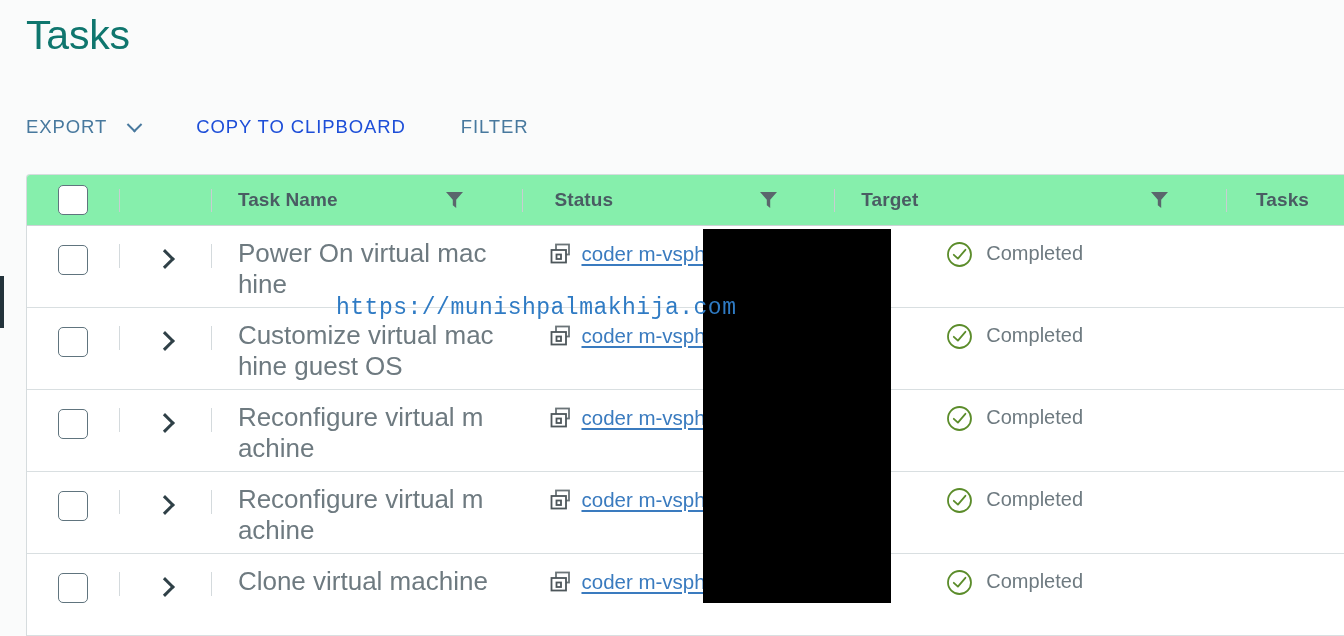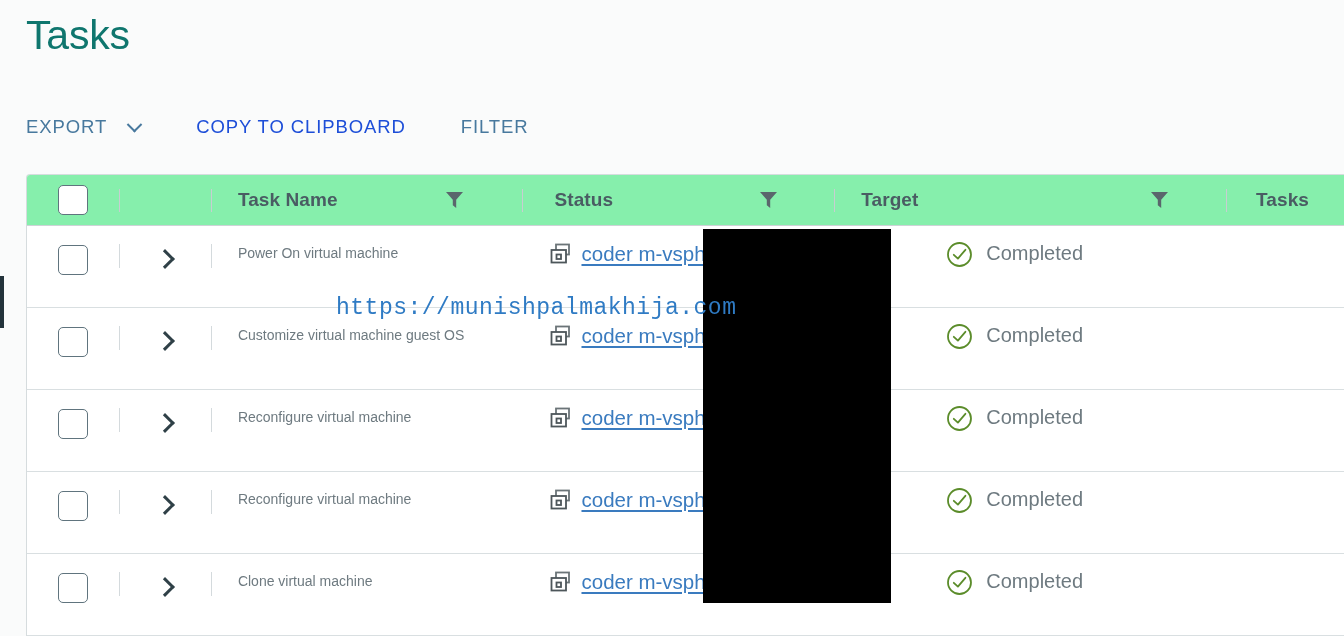--- a/index.html
+++ b/index.html
@@ -162,21 +162,21 @@
   .filter-icon {
     position: absolute;
     width: 17px; height: 16px;
     top: 17px;
     cursor: pointer;
   }
   .filter-icon svg { display:block; }
 
   
   .task-name {
-    font-size: 14px;
+    font-size: 26px;
     line-height: 31px;
     color: #6e7a80;
     width: 258px;
     word-break: break-all;
   }
   .target-cell { display: flex; align-items: flex-start; gap: 0px; }
   .vm-icon { width: 26px; height: 26px; flex: none; margin-top: 4px; }
   .vm-icon svg { display: block; }
   .target-link {
     font-size: 20.5px;

